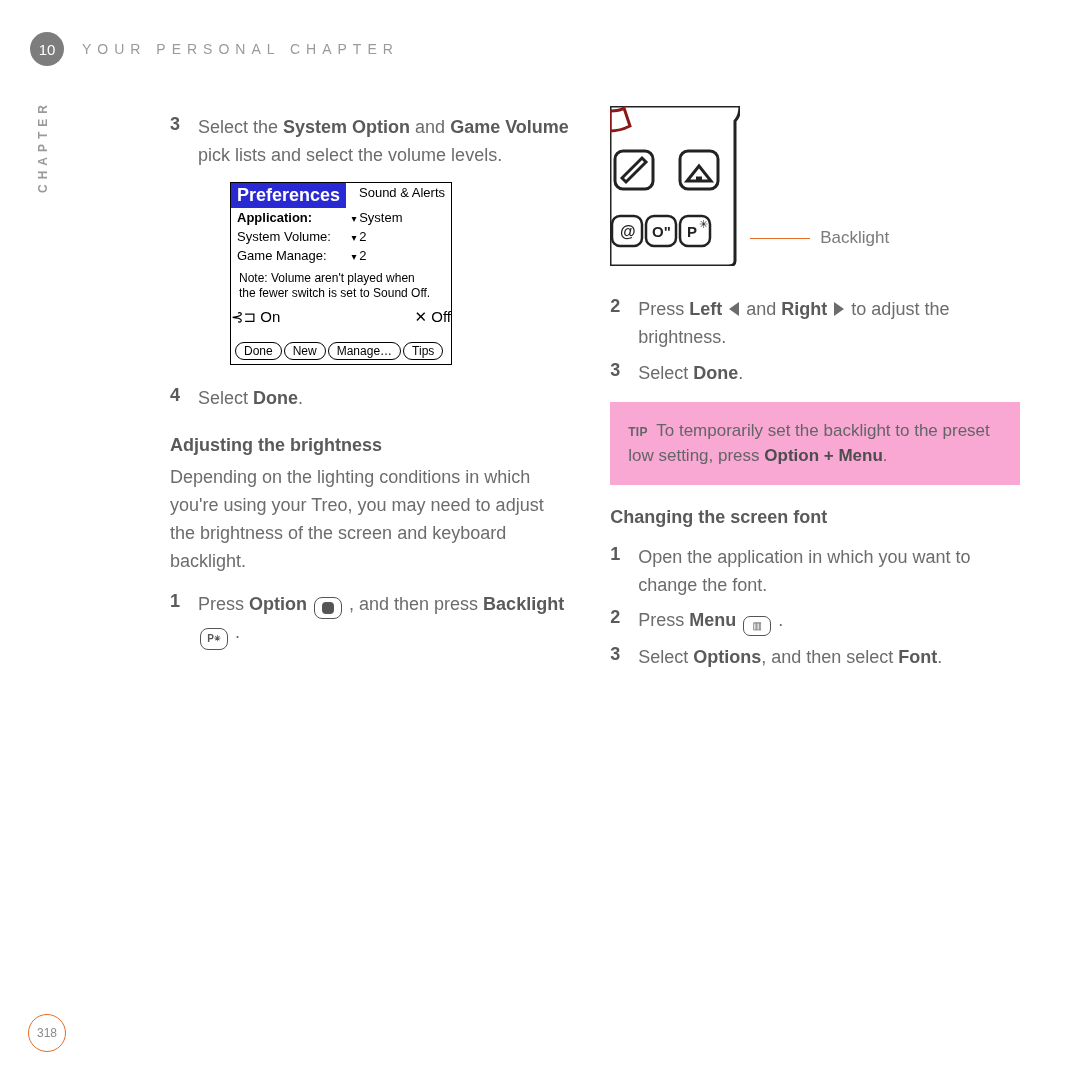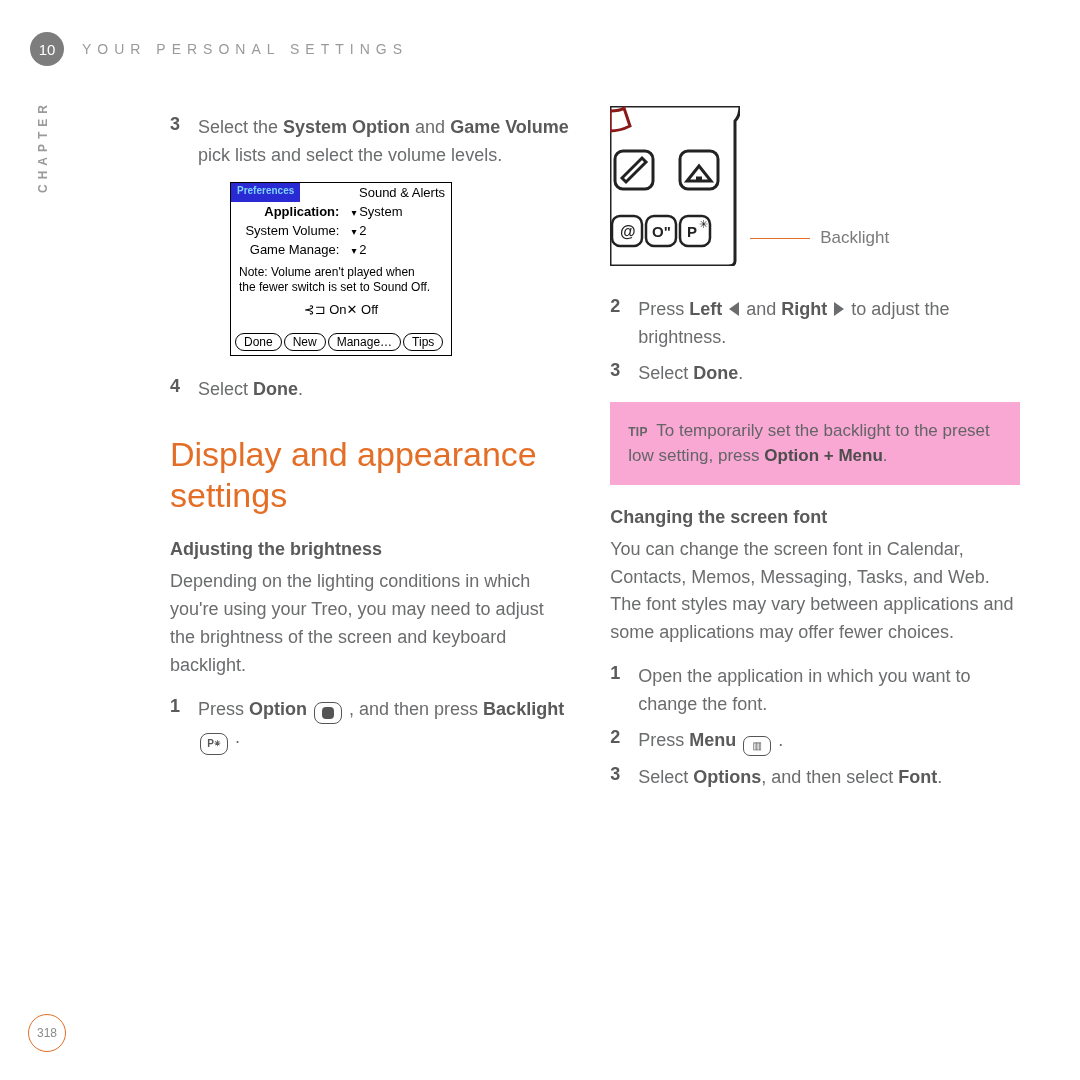--- a/index.html
+++ b/index.html
@@ -19,29 +19,29 @@
   .tips{background:#f9a8d4;padding:16px 18px;margin:14px 0 22px;font-size:17px;line-height:1.5;color:#636466}
   .tips p{margin:0 0 12px}
   .tips p:last-child{margin:0}
   .tip-lbl{font-size:12px;font-weight:700;color:#636466;margin-right:4px;letter-spacing:0.3px}
   .tips b{color:#4d4d4d}
   .ul{text-decoration:underline}
   .pagefoot{position:absolute;left:28px;bottom:28px;width:36px;height:36px;border:1px solid #e46e26;border-radius:50%;display:flex;align-items:center;justify-content:center;font-size:12px;color:#8a8a8a}
   
   .palm{width:220px;border:1px solid #000;margin:12px 0 20px 60px;font-family:"Helvetica Neue",Arial,sans-serif;font-size:13px}
   .palm-top{display:flex}
-  .palm-pref{background:#2a2ad4;color:#7dd3fc;font-weight:700;padding:2px 6px;font-size:10px}
+  .palm-pref{background:#2a2ad4;color:#ffffff;font-weight:700;padding:2px 6px;font-size:18px}
   .palm-sub{flex:1;text-align:right;padding:2px 6px;font-size:13px;color:#000}
   .palm-tbl{width:100%;border-collapse:collapse}
   .palm-tbl td{padding:2px 6px;font-size:13px;color:#000}
-  .palm-tbl td.lbl{text-align:right;width:52%}
+  .palm-tbl td.lbl{width:52%}
   .palm-tbl td.lbl.b{font-weight:700}
   .dd::before{content:"▾ ";font-size:10px}
   .palm-note{padding:6px 8px 2px;font-size:12px;color:#000;line-height:1.3}
-  .palm-onoff{display:flex;justify-content:center;padding:4px 0 12px;font-size:13px;color:#000}
+  .palm-onoff{display:flex;justify-content:space-between;padding:4px 0 12px;font-size:15px;color:#000}
   .palm-btns{display:flex;gap:2px;padding:4px}
   .pbtn{border:1px solid #000;border-radius:9px;padding:1px 8px;font-size:12px;color:#000;background:#fff}
   .key-oval{display:inline-flex;align-items:center;justify-content:center;width:26px;height:20px;border:1.5px solid #555;border-radius:8px;vertical-align:-4px;margin:0 2px}
   .key-oval .dot{width:12px;height:12px;border-radius:4px;background:#555}
   .key-menu{display:inline-flex;align-items:center;justify-content:center;width:26px;height:18px;border:1.5px solid #555;border-radius:7px;vertical-align:-3px;margin:0 2px;font-size:10px;color:#555}
   .tri-l,.tri-r{display:inline-block;vertical-align:-1px;margin:0 2px;width:0;height:0;border-top:7px solid transparent;border-bottom:7px solid transparent}
   .tri-l{border-right:10px solid #6b6c6e}
   .tri-r{border-left:10px solid #6b6c6e}
   
   .dev-wrap{display:flex;align-items:flex-start;gap:10px;margin-bottom:30px}
@@ -49,21 +49,21 @@
   .callout-line{height:1px;background:#e46e26;width:60px;margin-top:132px}
   .callout-text{font-size:17px;color:#7a7a7a;margin-top:122px}
   svg{display:block}
 </style>
 </head>
 <body>
 
 <div class="page">
   <div class="hdr">
     <div class="hdr-badge">10</div>
-    <div class="hdr-title">YOUR PERSONAL SETTINGS</div>
+    <div class="hdr-title">YOUR PERSONAL CHAPTER</div>
   </div>
   <div class="chapter-label">CHAPTER</div>
 
   <div class="cols" style="margin-left:140px">
 
     <div class="col" style="width:420px">
       <div class="num-item">
         <div class="num">3</div>
         <div class="body-text">
           <span>Select the </span><b>System Option</b><span> and </span><b>Game Volume</b><span> pick lists and select the volume levels.</span>
@@ -107,21 +107,20 @@
         </div>
       </div>
 
       <div class="num-item">
         <div class="num">4</div>
         <div class="body-text">
           <span>Select </span><b>Done</b><span>.</span>
         </div>
       </div>
 
-      <div class="h2">Display and appearance settings</div>
 
       <div class="h3">Adjusting the brightness</div>
       <div class="body-text">Depending on the lighting conditions in which you're using your Treo, you may need to adjust the brightness of the screen and keyboard backlight.</div>
 
       <div class="num-item" style="margin-top:16px">
         <div class="num">1</div>
         <div class="body-text">
           <span>Press </span><b>Option</b>
           <span class="key-oval">
               <span class="dot"></span>
@@ -178,21 +177,20 @@
           <span>Select </span><b>Done</b><span>.</span>
         </div>
       </div>
 
       <div class="tips">
         <p><span class="tip-lbl">TIP</span>
            <span>To temporarily set the backlight to the preset low setting, press </span><b>Option + Menu</b><span>.</span></p>
       </div>
 
       <div class="h3">Changing the screen font</div>
-      <div class="body-text">You can change the screen font in Calendar, Contacts, Memos, Messaging, Tasks, and Web. The font styles may vary between applications and some applications may offer fewer choices.</div>
 
       <div class="num-item" style="margin-top:16px">
         <div class="num">1</div>
         <div class="body-text">Open the application in which you want to change the font.</div>
       </div>
       <div class="num-item">
         <div class="num">2</div>
         <div class="body-text">
           <span>Press </span><b>Menu</b>
           <span class="key-menu">▥</span><span> .</span>

